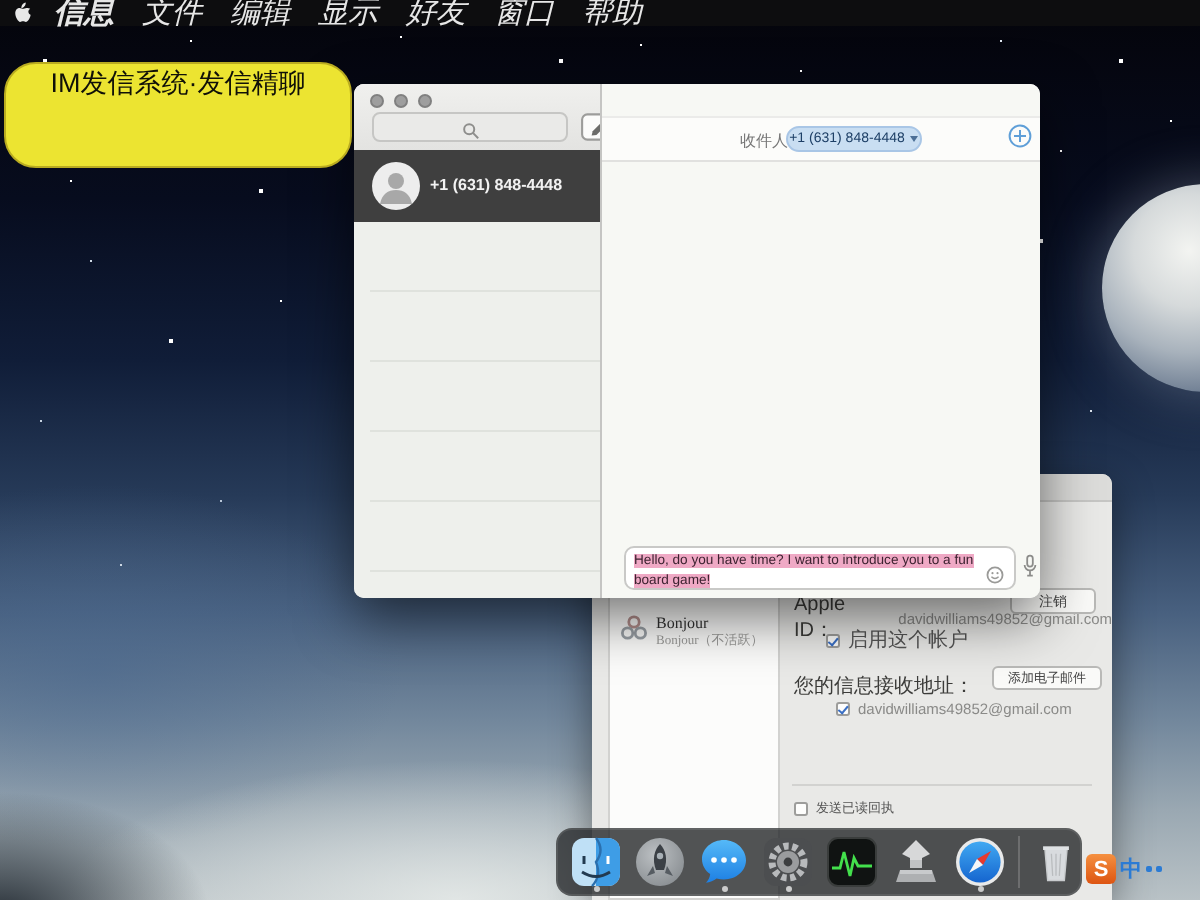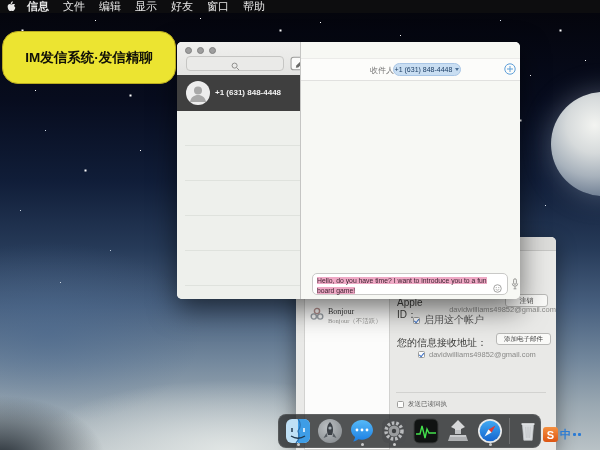--- a/index.html
+++ b/index.html
@@ -19,28 +19,28 @@
     320px 22px 0 0 #fff,360px 60px 0 0 #d8e0ea,400px 35px 0 0 #fff,430px 90px 0 .5px #fff,
     470px 50px 0 0 #fff,500px 20px 0 0 #e0e8f2,530px 75px 0 0 #fff,560px 30px 0 .5px #fff,
     585px 60px 0 0 #fff,45px 130px 0 0 #d0dae6,85px 170px 0 .5px #fff,20px 210px 0 0 #c8d4e2,
     140px 150px 0 0 #fff,110px 250px 0 0 #b9c7d8,60px 282px 0 0 #cdd8e4,35px 90px 0 0 #fff,
     545px 205px 0 0 #dde4ee,520px 120px 0 .5px #fff,590px 175px 0 0 #fff,420px 150px 0 0 #cfd9e6;}
   #moon{left:551px;top:92px;width:104px;height:104px;border-radius:50%;
     background:radial-gradient(circle at 42% 32%,#f3f4f1 0%,#d6dadb 30%,#a8b2bc 55%,#68788e 80%,#46536e 100%);
     box-shadow:0 0 28px rgba(190,202,222,0.35);}
   
   #menubar{left:0;top:0;width:600px;height:13px;background:rgba(14,14,16,0.93);
-    display:flex;align-items:center;color:#e6e6e6;font-size:11px;z-index:40;}
+    display:flex;align-items:center;color:#e6e6e6;font-size:15px;z-index:40;font-style:italic;}
   #menubar .mitem{padding:0 7px;line-height:13px;white-space:nowrap;}
   #menubar .appname{font-weight:bold;}
   #menubar .apple{padding:0 4px 0 7px;display:flex;align-items:center;}
   
   #banner{left:2px;top:31px;width:172px;height:51px;background:#ece431;border:1px solid #b9ab20;
-    border-radius:16px;z-index:30;display:flex;flex-direction:column;justify-content:center;
-    text-align:center;color:#101008;font-weight:bold;font-size:13.5px;line-height:1.45;}
+    border-radius:16px;z-index:30;display:flex;flex-direction:row;justify-content:center;
+    text-align:center;color:#101008;font-weight:normal;font-size:13.5px;line-height:1.45;}
   
   #msgwin{left:177px;top:42px;width:343px;height:257px;background:#f7f8f4;border-radius:5px;
     box-shadow:0 10px 28px rgba(0,0,0,0.55);z-index:20;overflow:hidden;}
   #mw-left{left:0;top:0;width:123px;height:257px;background:#eef0ec;}
   #mw-left-header{left:0;top:0;width:123px;height:33px;background:linear-gradient(#f0f0ee,#e3e3e1);
     border-bottom:1px solid #cfcfcd;}
   .tlight{width:7px;height:7px;border-radius:50%;background:#9e9e9e;border:1px solid #808080;box-sizing:border-box;}
   #tlights{left:8px;top:5px;display:flex;gap:5px;}
   #searchfield{left:9px;top:14px;width:98px;height:15px;background:#eaeae8;border:1px solid #c6c6c4;
     border-radius:4px;display:flex;align-items:center;gap:3px;padding:0 4px;box-sizing:border-box;flex-direction:column;}

